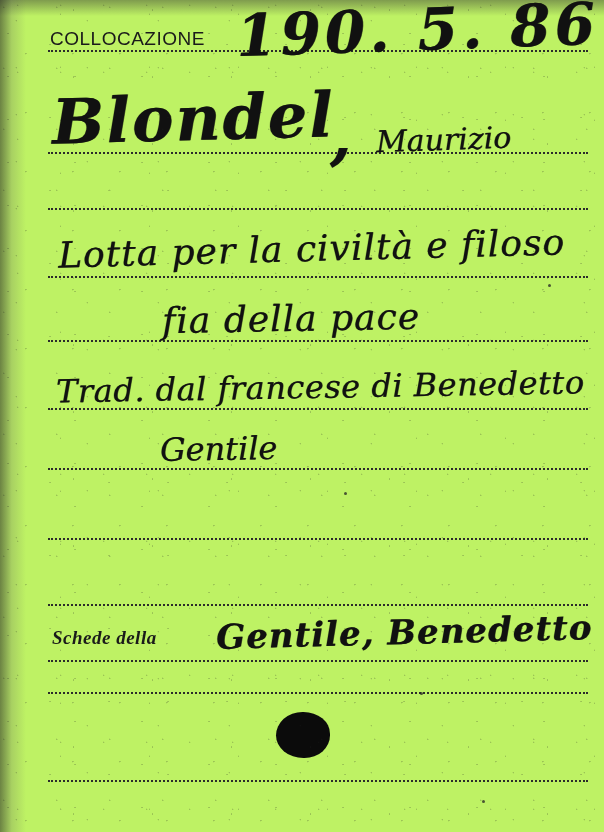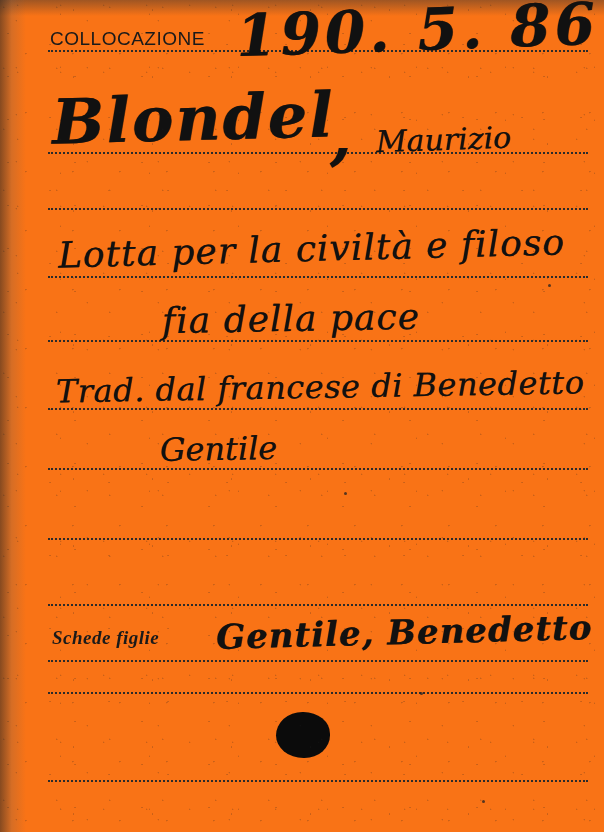--- a/index.html
+++ b/index.html
@@ -11,21 +11,21 @@
     width: 604px;
     height: 832px;
     font-family: "Liberation Sans", sans-serif;
     overflow: hidden;
   }
 
   #card {
     position: relative;
     width: 604px;
     height: 832px;
-    background: #f97316;
+    background: #bef264;
     overflow: hidden;
   }
 
   
   #noise {
     position: absolute;
     inset: 0;
     pointer-events: none;
     opacity: .22;
     background-image:
@@ -216,21 +216,21 @@
   <div class="hand" id="hand-surname">Blondel</div>
   <div class="hand" id="hand-comma">,</div>
   <div class="hand" id="hand-firstname">Maurizio</div>
 
   <div class="hand" id="hand-title-1">Lotta per la civiltà e filoso</div>
   <div class="hand" id="hand-title-2">fia della pace</div>
 
   <div class="hand" id="hand-note-1">Trad. dal francese di Benedetto</div>
   <div class="hand" id="hand-note-2">Gentile</div>
 
-  <div class="printed" id="label-schede">Schede figlie</div>
+  <div class="printed" id="label-schede">Schede della</div>
   <div class="hand" id="hand-schede-value">Gentile, Benedetto</div>
 
   <div id="ink-blot"></div>
 
   <div class="speck" style="left:344px; top:492px; width:3px; height:3px;"></div>
   <div class="speck" style="left:420px; top:692px; width:3px; height:3px;"></div>
   <div class="speck" style="left:482px; top:800px; width:3px; height:3px;"></div>
   <div class="speck" style="left:548px; top:284px; width:3px; height:3px;"></div>
 
   <div id="noise"></div>

